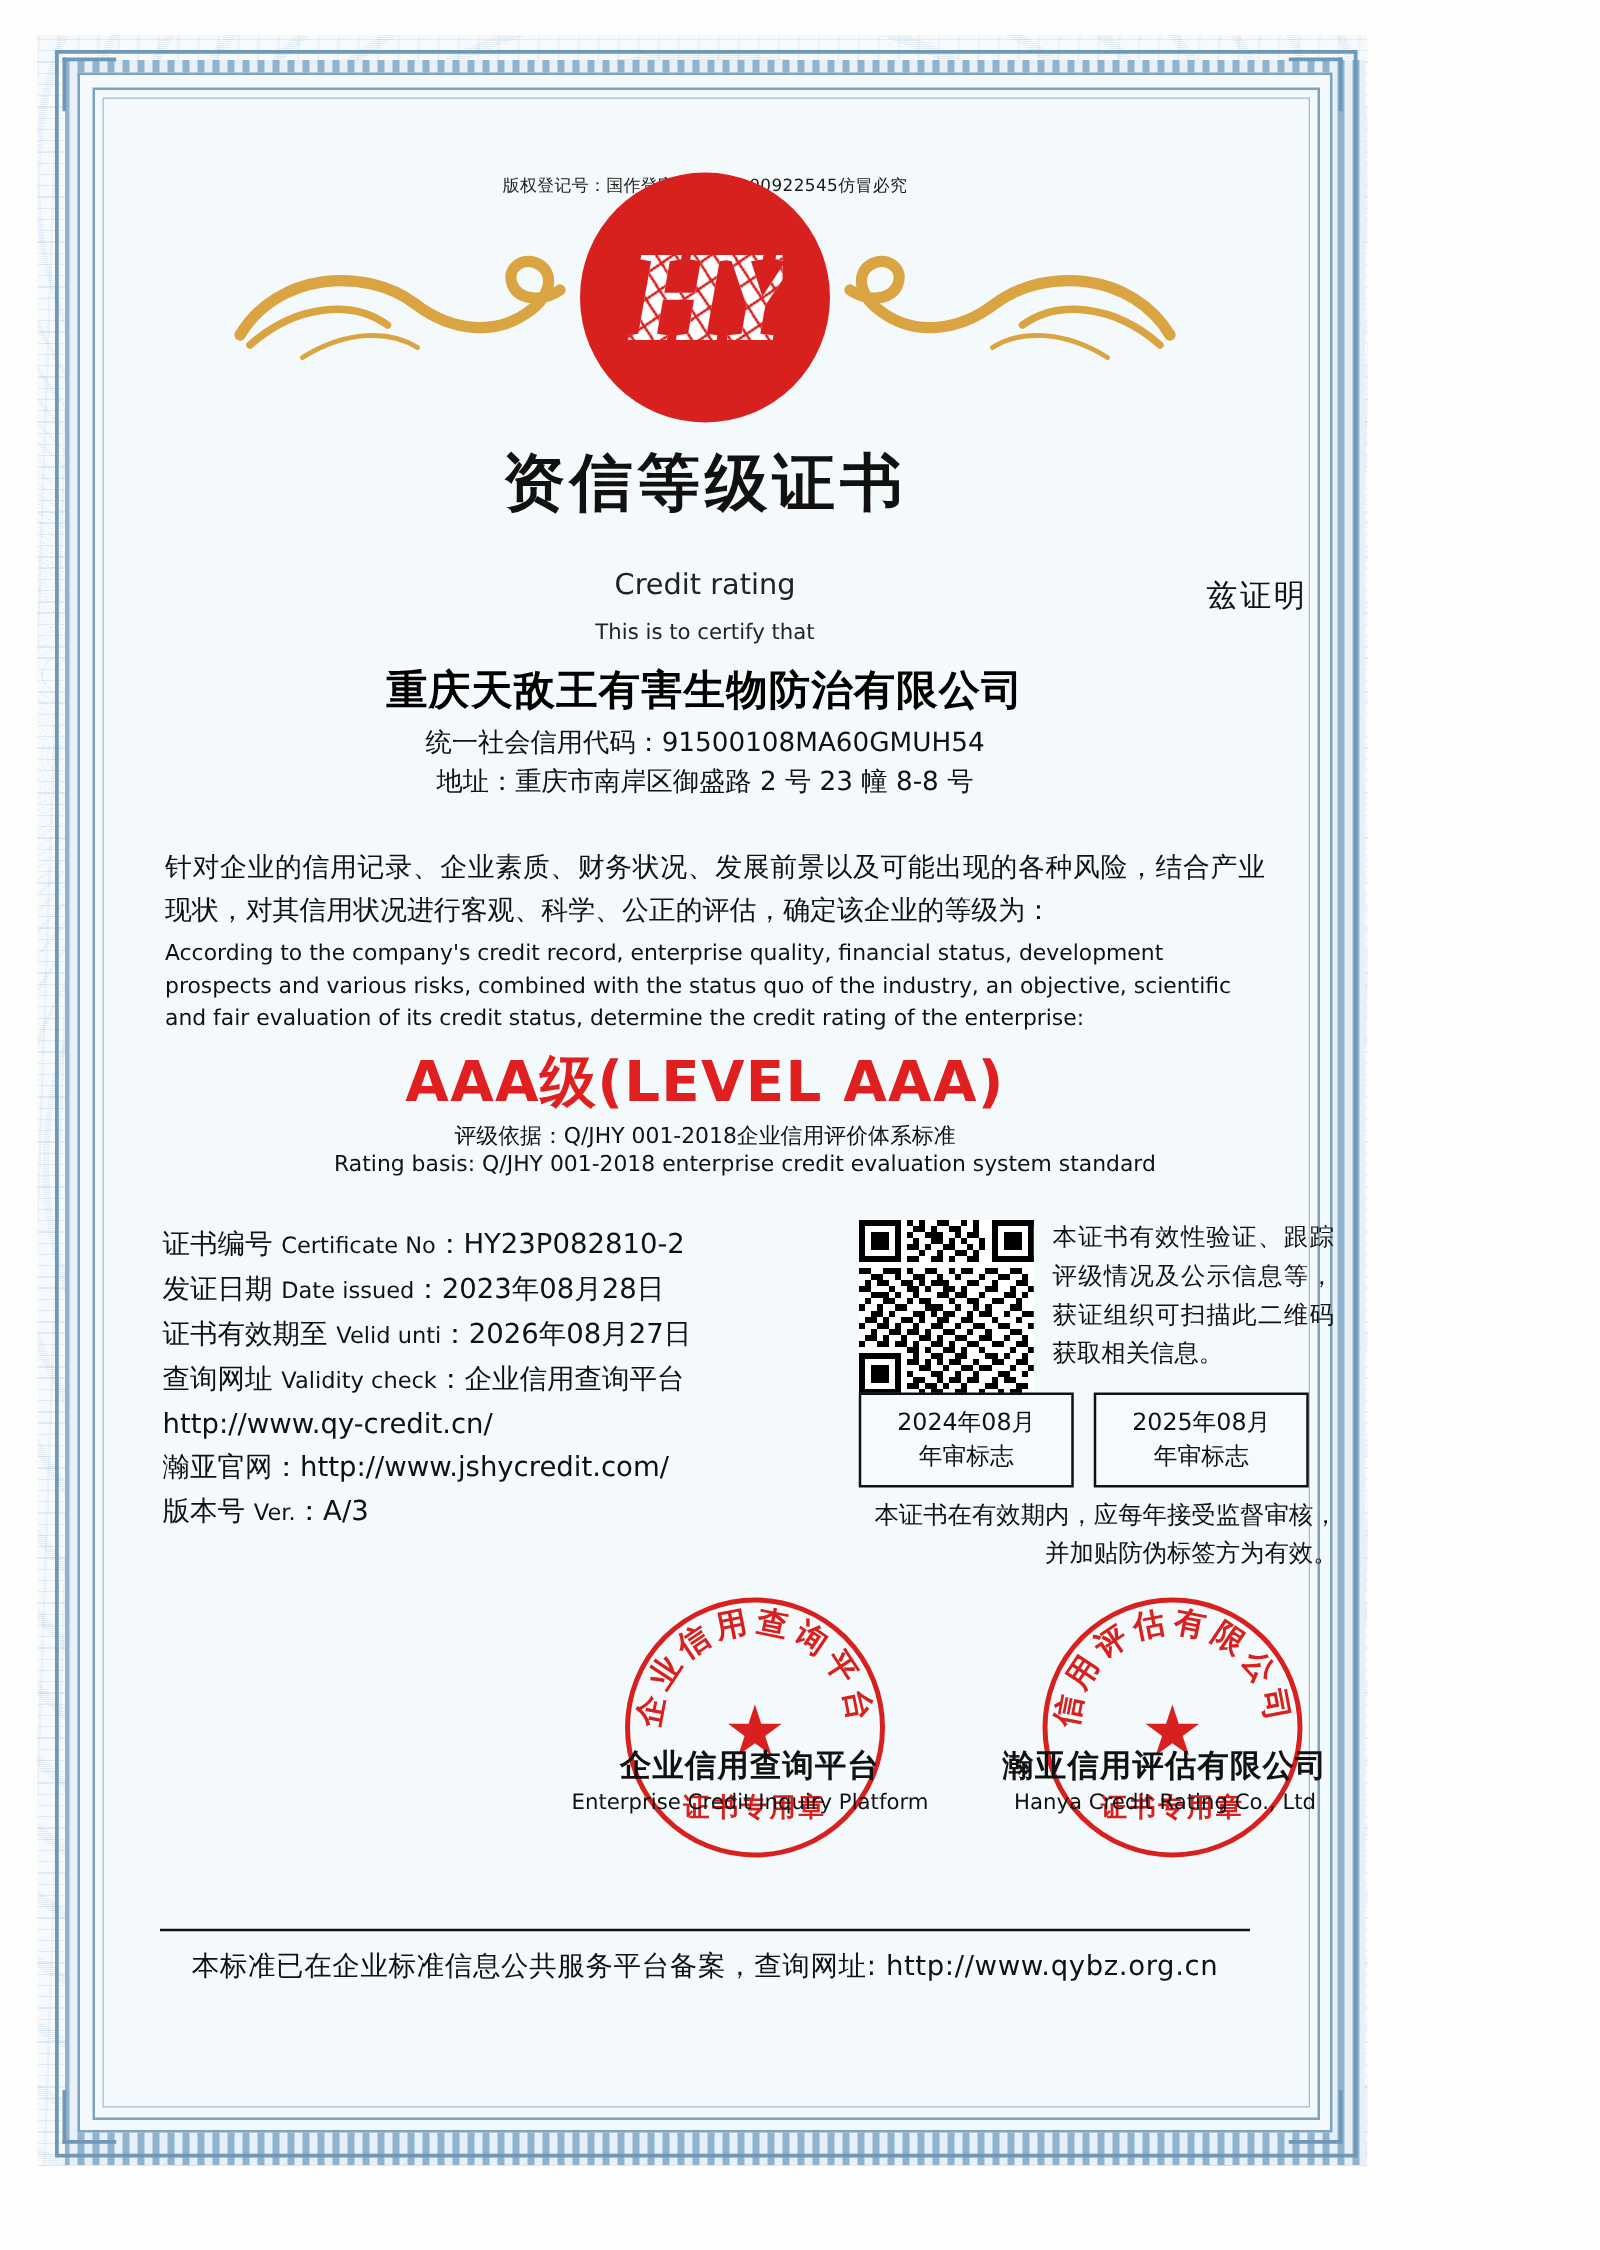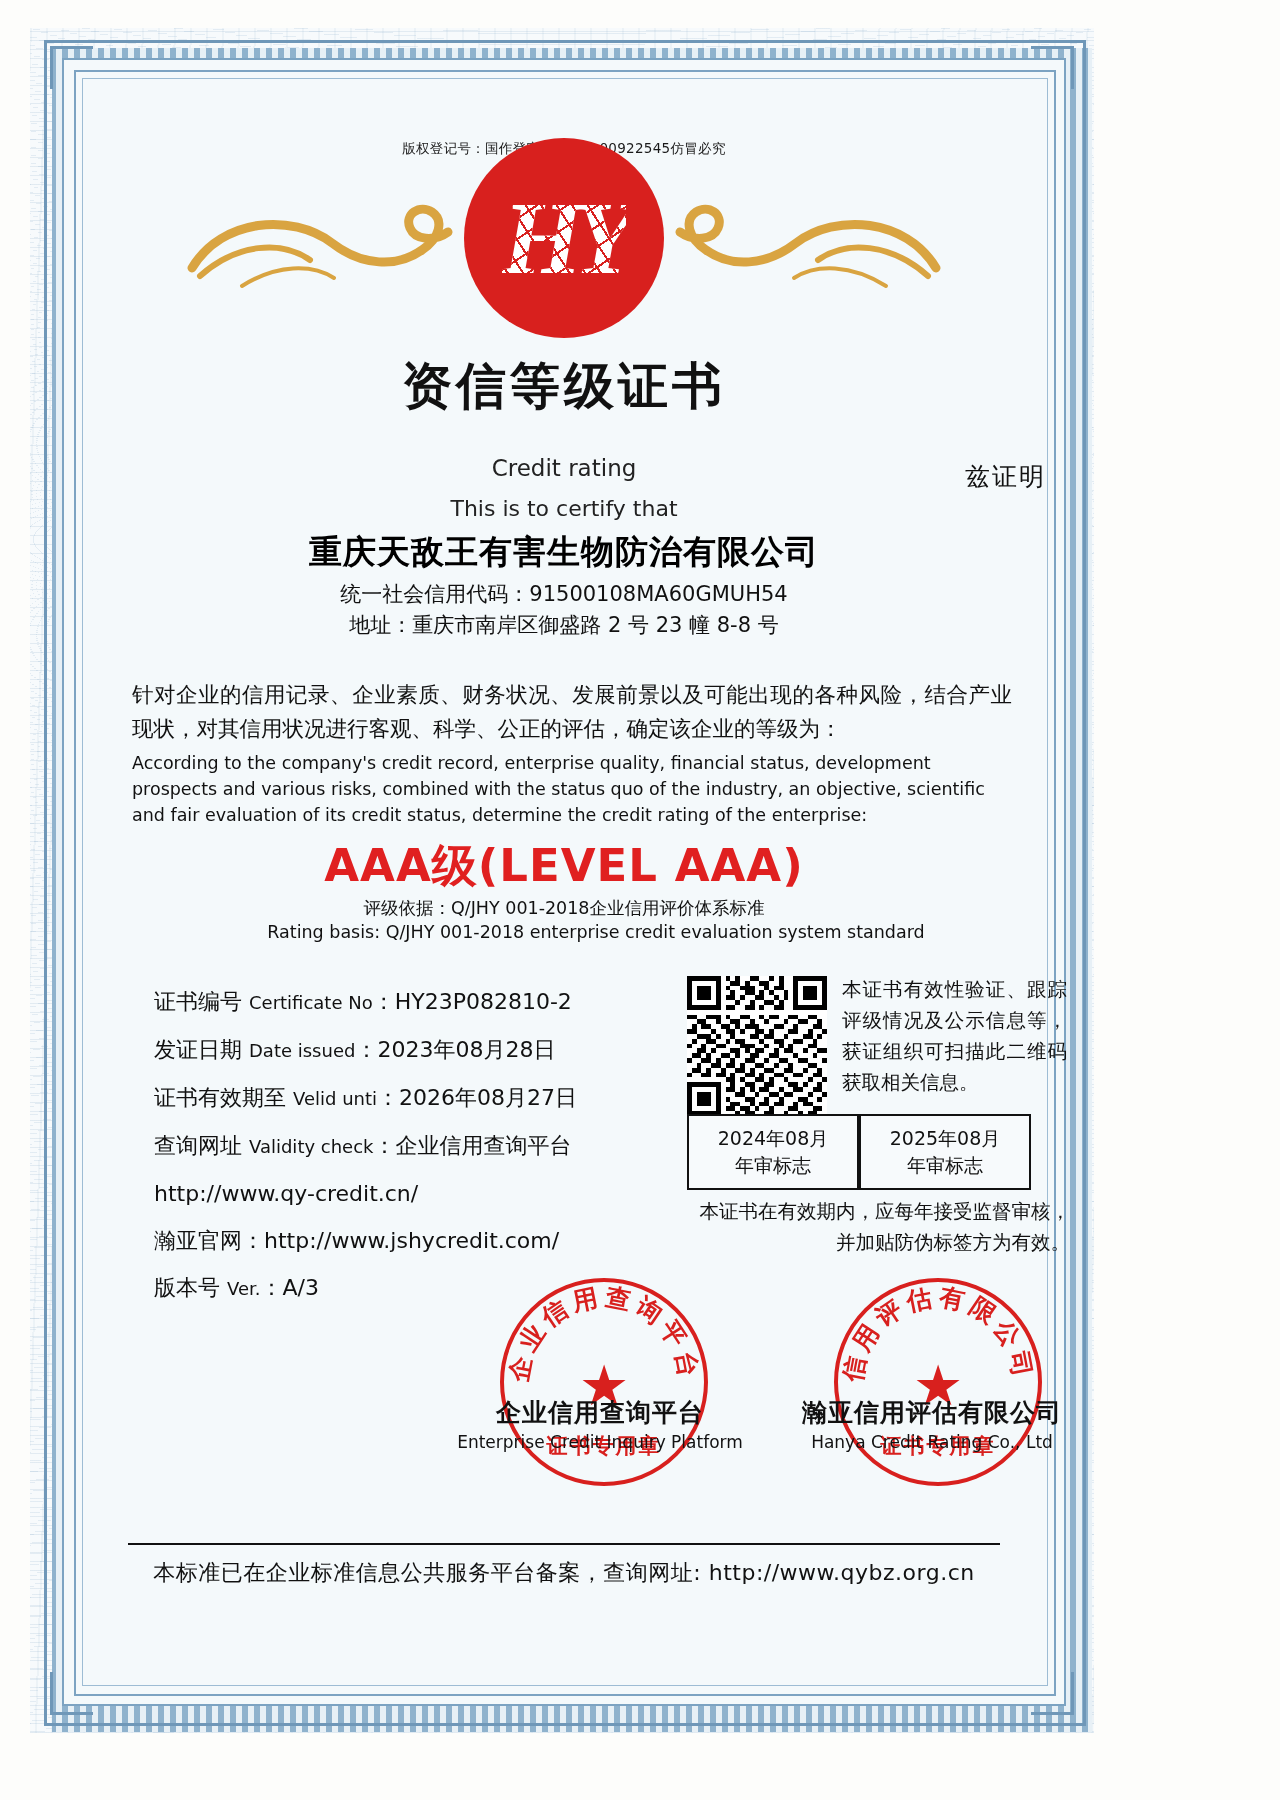--- a/index.html
+++ b/index.html
@@ -107,21 +107,21 @@
   .title-en{
     position:absolute;top:340px;width:100%;text-align:center;
     font-size:23px;color:#222;margin-top:37px;
   }
   .certify-cn{
     position:absolute;top:382px;width:100%;text-align:right;
     font-size:25px;color:#111;letter-spacing:2px;
   }
   .certify-en{
     position:absolute;top:418px;width:100%;text-align:center;
-    font-size:22px;color:#222;
+    font-size:17px;color:#222;
   }
   .company{
     position:absolute;top:452px;width:100%;text-align:center;
     font-size:33px;font-weight:bold;color:#000;letter-spacing:1px;
   }
   .code{
     position:absolute;top:502px;width:100%;text-align:center;
     font-size:21px;color:#111;
   }
   .addr{
@@ -150,21 +150,21 @@
     font-size:17.5px;color:#111;
   }
   .basis-en{
     position:absolute;top:844px;width:100%;text-align:center;
     font-size:17.5px;color:#111;padding-left:32px;
   }
 
   
   .details{
     position:absolute;top:900px;left:48px;width:520px;
-    font-size:22px;line-height:47px;color:#111;margin-left:24px;
+    font-size:22px;line-height:35px;color:#111;
   }
   .details .label-en{font-size:18px;}
   .details .url{font-size:22px;}
 
   
   .qr{
     position:absolute;top:898px;left:605px;width:140px;height:140px;
   }
   .qr svg{display:block;}
   .right-note{
@@ -173,21 +173,21 @@
   }
   .stamps-row{
     position:absolute;top:1036px;left:605px;width:380px;
     display:flex;gap:0;
   }
   .stamp-box{
     width:168px;height:72px;border:2px solid #111;
     display:flex;flex-direction:column;align-items:center;justify-content:center;
     font-size:19px;color:#111;line-height:27px;background:rgba(255,255,255,.25);
   }
-  .stamp-box + .stamp-box{}
+  .stamp-box + .stamp-box{margin-left:16px;}
   .right-foot{
     position:absolute;top:1118px;left:600px;width:388px;
     font-size:19.5px;line-height:31px;color:#111;text-align:right;
   }
 
   
   .seal{
     position:absolute;width:200px;height:200px;border-radius:50%;
     border:4px solid #d8201e;color:#d8201e;
   }

